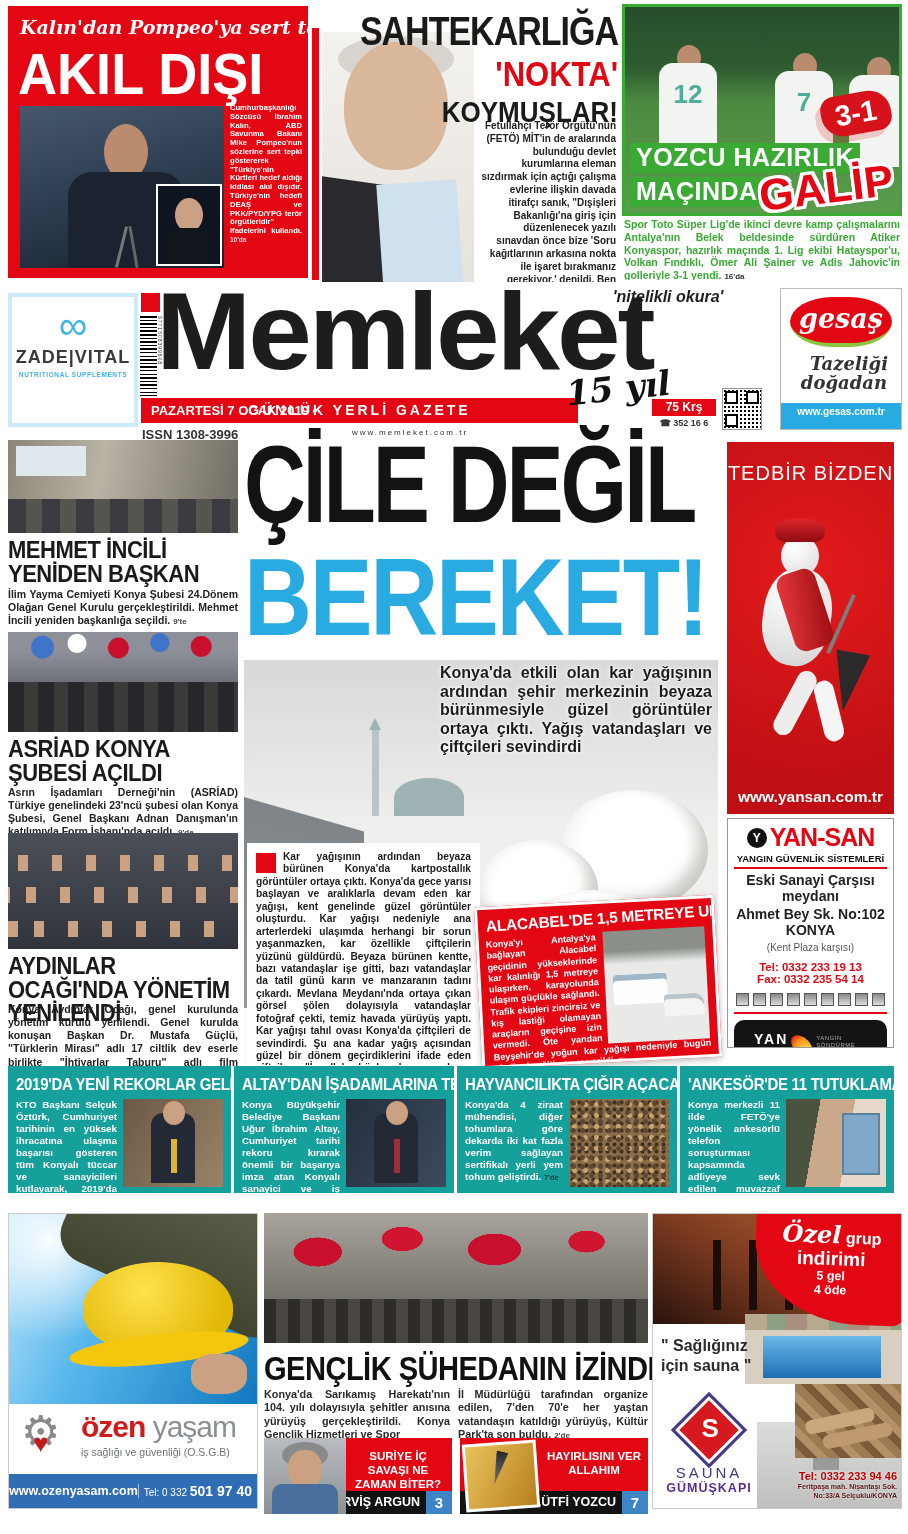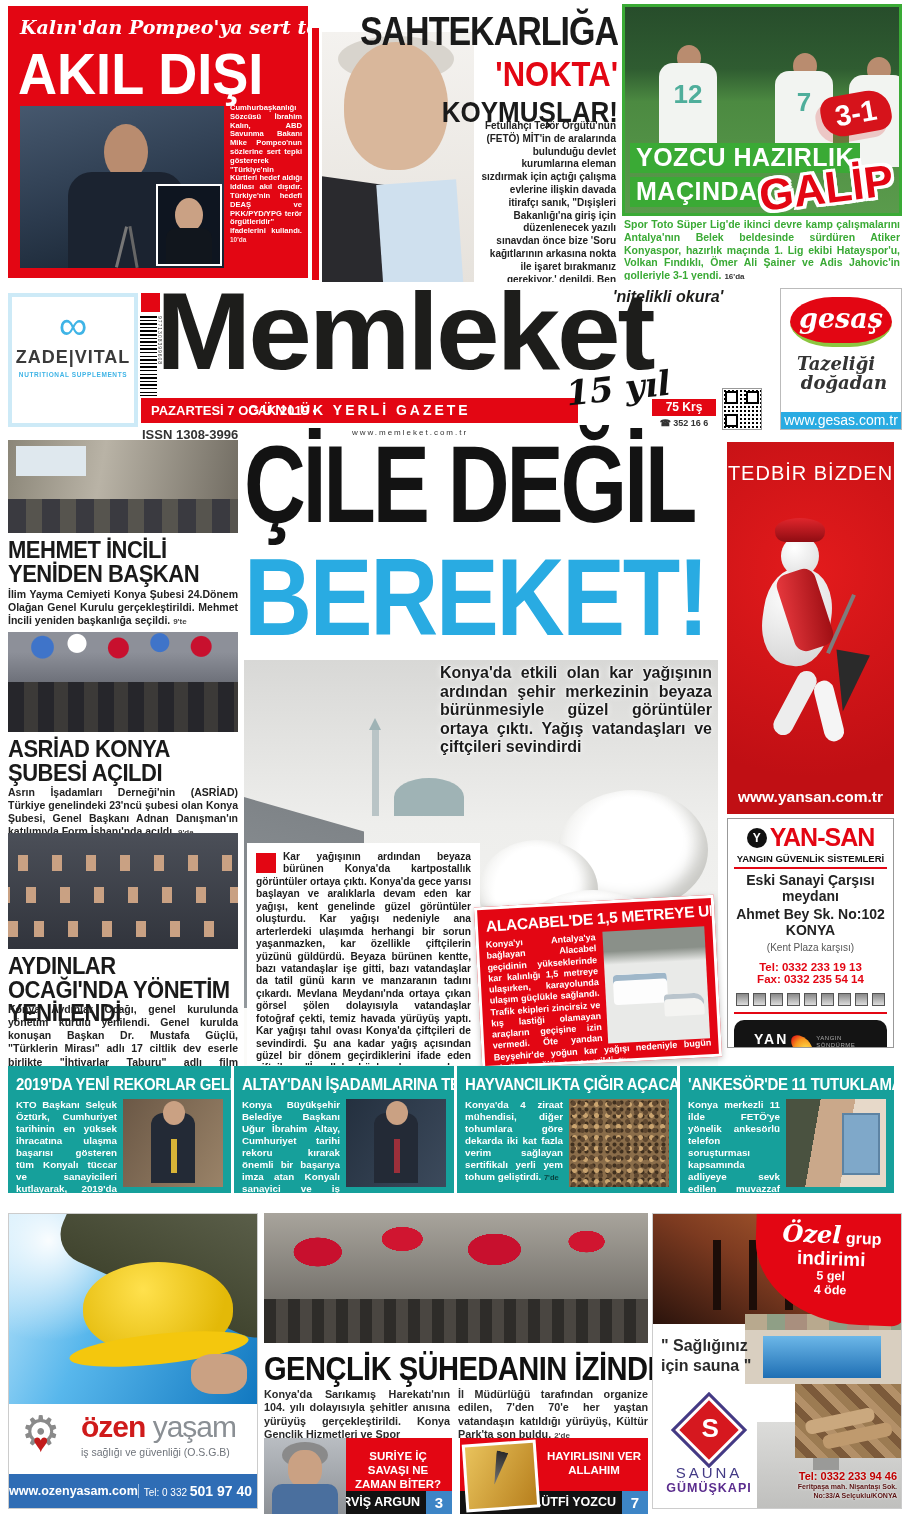--- a/index.html
+++ b/index.html
@@ -74,23 +74,23 @@
   .m-web{left:320px;top:428px;width:180px;text-align:center;font-size:8px;letter-spacing:2px;color:#333;}
   .m-15{left:566px;top:368px;font:bold italic 34px "DejaVu Serif",serif;color:#111;transform:rotate(-6deg);white-space:nowrap;}
   .m-price{left:652px;top:399px;width:64px;height:17px;background:#e30613;color:#fff;font-weight:bold;font-size:12px;text-align:center;line-height:17px;}
   .m-phone{left:652px;top:418px;width:64px;text-align:center;font-size:9px;font-weight:bold;color:#333;white-space:nowrap;}
   .m-qr{left:722px;top:388px;width:38px;height:40px;background:
      radial-gradient(#000 1px,transparent 1.3px);background-size:4px 4px;background-color:#fff;border:1px solid #999;}
   .qrsq{position:absolute;width:9px;height:9px;border:2px solid #000;background:#fff;}
   .gesas{left:780px;top:288px;width:122px;height:142px;border:1px solid #bbb;box-sizing:border-box;text-align:center;overflow:hidden;}
   .ges-blob{margin:8px auto 0;width:102px;height:46px;background:#e30613;border-radius:50%/60%;border-bottom:4px solid #8cc63f;
      color:#fff;font:bold italic 27px "DejaVu Serif",serif;line-height:44px;}
-  .ges-s1{font:bold italic 18px "DejaVu Serif",serif;color:#333;margin-top:6px;text-align:left;padding-left:16px;}
+  .ges-s1{font:bold italic 18px "DejaVu Serif",serif;color:#333;margin-top:6px;text-align:center;padding-left:16px;}
   .ges-s2{font:bold italic 18px "DejaVu Serif",serif;color:#333;text-align:right;padding-right:14px;margin-top:-2px;}
-  .ges-bar{position:absolute;left:0;right:0;bottom:0;height:17px;background:#29abe2;color:#fff;font-weight:normal;font-size:14px;line-height:17px;}
+  .ges-bar{position:absolute;left:0;right:0;bottom:0;height:26px;background:#29abe2;color:#fff;font-weight:bold;font-size:10px;line-height:17px;}
 
   
   .lc{left:8px;width:230px;}
   .lc-hl{font-weight:bold;font-size:22px;letter-spacing:-0.5px;line-height:0.98;color:#1a1a1a;transform:scaleY(1.1);transform-origin:0 0;}
   .lc-body{font-size:10.5px;font-weight:bold;color:#222;line-height:1.25;text-align:justify;}
   .ph{overflow:hidden;position:absolute;}
   .ph-meeting{background:linear-gradient(100deg,#8b8678,#b9b3a6 40%,#6f6a60);}
   .ph-meeting i{position:absolute;left:8px;top:6px;width:70px;height:30px;background:#dfe8ee;}
   .ph-meeting b{position:absolute;bottom:0;width:100%;height:34px;background:repeating-linear-gradient(90deg,#3a3a40 0 18px,#56544e 18px 34px);}
   .ph-crowd{background:linear-gradient(#8d9099 20%,#3a3d46);}

